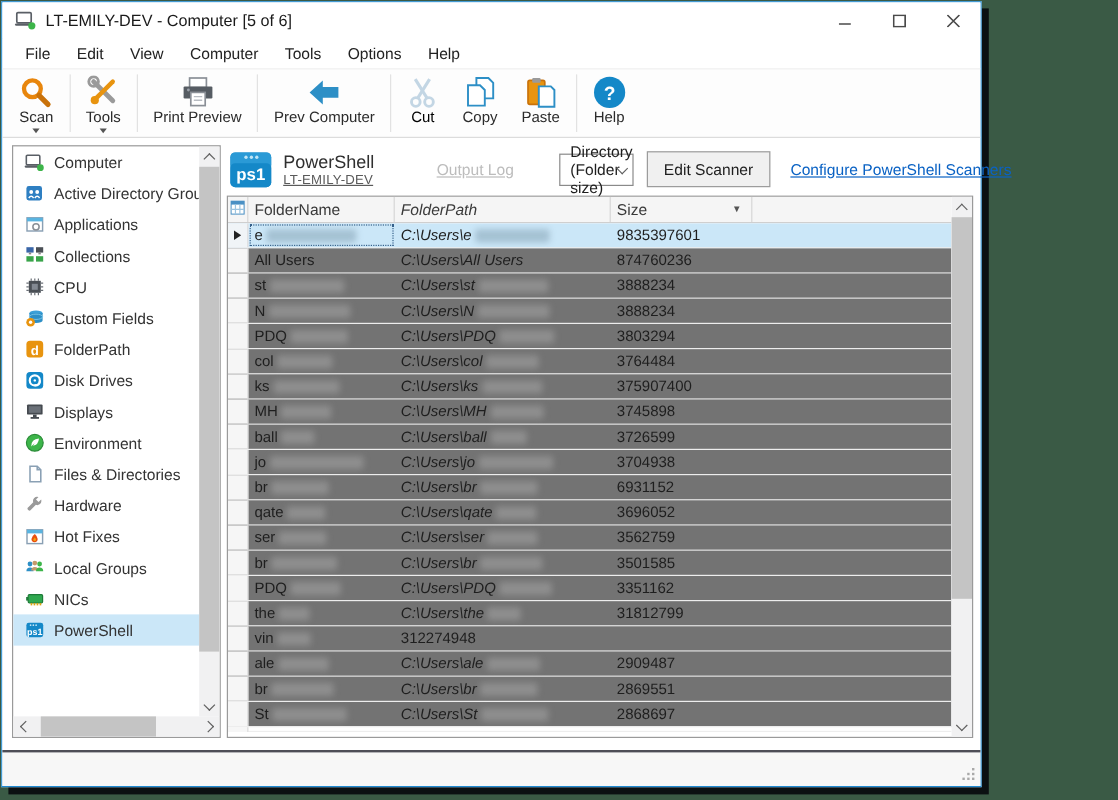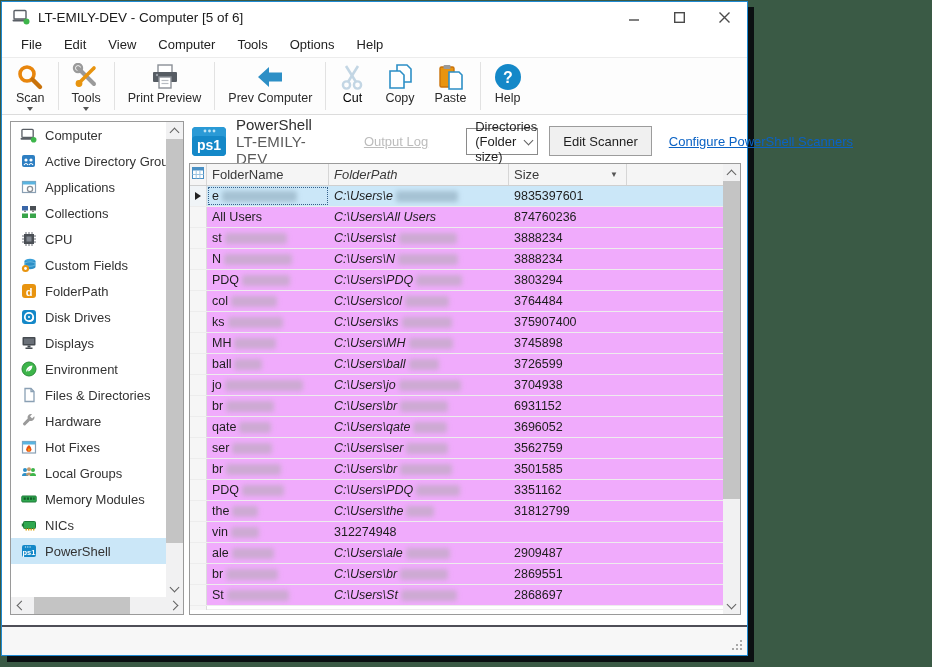--- a/index.html
+++ b/index.html
@@ -1,20 +1,20 @@
 <!DOCTYPE html>
 <html><head>
 <meta charset="utf-8">
 <style>
   * { box-sizing: border-box; margin: 0; padding: 0; }
   html,body { width: 932px; height: 667px; overflow: hidden; }
   body { background: #3a5a45; font-family: "Liberation Sans", sans-serif; position: relative; }
 
   .window {
-    position: absolute; left: 1px; top: 1px; width: 747px; height: 655px;
+    position: absolute; left: 1px; top: 1px; width: 817px; height: 655px;
     background: #fff; border: 1px solid #1f8ad2;
     box-shadow: 6px 6px 0 rgba(8,10,14,0.92);
     display: flex; flex-direction: column;
   }
 
   
   .titlebar { height: 30px; display: flex; align-items: center; padding-left: 10px; background: #fff; flex: 0 0 auto; }
   .titlebar .app-icon { width: 18px; height: 16px; margin-right: 8px; }
   .title-text { font-size: 13.5px; color: #1a1a1a; }
   .win-controls { margin-left: auto; display: flex; align-items: center; height: 100%; }
@@ -59,37 +59,37 @@
   .chev.down { transform: rotate(45deg); margin-bottom: 3px; }
   .chev.left { transform: rotate(135deg); margin-left: 3px; }
   .chev.right { transform: rotate(-45deg); margin-right: 3px; }
 
   
   .main { flex: 1 1 auto; display: flex; flex-direction: column; padding: 6px 6px 10px 5px; min-width: 0; }
   .panel-header { height: 40px; display: flex; align-items: center; flex: 0 0 auto; }
   .ps1-big { width: 36px; height: 31px; margin-left: 2px; flex: 0 0 auto; }
   .ph-titles { margin-left: 9px; width: 96px; }
   .ph-title { font-size: 15px; color: #2f2f2f; line-height: 17px; }
-  .ph-sub { font-size: 15px; color: #5a5a5a; letter-spacing: 0.2px; }
+  .ph-sub { font-size: 11px; color: #5a5a5a; letter-spacing: 0.2px; text-decoration: underline; }
   .output-log { font-size: 13px; color: #bcbcbc; text-decoration: underline; margin-left: 52px; white-space: nowrap; }
   .scanner-select { margin-left: 38px; width: 249px; height: 27px; border: 1px solid #8a8a8a; background: #fff; display: flex; align-items: center; padding-left: 8px; font-size: 13px; color: #1e1e1e; position: relative; }
   .scanner-select .sel-chev { position: absolute; right: 5px; top: 8px; }
   .edit-scanner-btn { margin-left: 11px; height: 30px; padding: 0 13px; background: #f0f0f0; border: 1px solid #9c9c9c; font-size: 13px; color: #1e1e1e; display: flex; align-items: center; white-space: nowrap; font-family: "Liberation Sans", sans-serif; }
   .config-link { margin-left: 17px; font-size: 13px; color: #0a62c4; text-decoration: underline; white-space: nowrap; }
 
   
   .grid { flex: 1 1 auto; border: 1px solid #9a9a9a; display: flex; min-height: 0; margin-top: 2px; }
   .grid-left { flex: 1 1 auto; display: flex; flex-direction: column; min-width: 0; overflow: hidden; }
   .grid-header { height: 22px; display: flex; background: #f5f5f5; border-bottom: 1px solid #cfcfcf; flex: 0 0 auto; }
   .gh-cell { border-right: 1px solid #d6d6d6; display: flex; align-items: center; padding-left: 5px; font-size: 13px; color: #3a3a3a; position: relative; }
   .gh-gutter { width: 17px; padding-left: 2px; }
   .gh-filler { flex: 1 1 auto; border-right: none; }
   .sort-arrow { position: absolute; right: 8px; top: 6px; font-size: 8px; color: #555; }
   .grid-body { flex: 1 1 auto; overflow: hidden; }
-  .grow { height: 21px; display: flex; border-bottom: 1px solid #ededed; background: #f0abfc; }
+  .grow { height: 21px; display: flex; border-bottom: 1px solid #ededed; background: #737373; }
   .grow.selected { background: #cbe7f8; }
   .g-gutter { width: 17px; background: #f6f6f6; border-right: 1px solid #dcdcdc; flex: 0 0 auto; display: flex; align-items: center; justify-content: center; }
   .grow.selected .g-gutter { background: #f0f4f7; }
   .g-cell { display: flex; align-items: center; padding-left: 5px; font-size: 12.5px; color: #1e1e1e; white-space: nowrap; overflow: hidden; }
   .g-name { width: 122px; flex: 0 0 auto; }
   .g-path { width: 180px; flex: 0 0 auto; font-style: italic; }
   .g-size { width: 118px; flex: 0 0 auto; }
   .g-fill { flex: 1 1 auto; }
   .g-name.focus { outline: 1px dotted #35608a; outline-offset: -2px; }
   .sel-tri { width: 0; height: 0; border-top: 4px solid transparent; border-bottom: 4px solid transparent; border-left: 6px solid #222; }
@@ -395,32 +395,20 @@
                   <path d="M5 10.4 a3 3 0 0 1 6 0 Z" fill="#c49a6c"></path>
                   <circle cx="12" cy="5" r="2" fill="#3db54a"></circle>
                   <path d="M9 11 a3 3 0 0 1 6 0 Z" fill="#3db54a"></path>
                 </svg>
               </span>
               <span>Local Groups</span>
             </div>
             <div class="side-item">
               <span class="sicon">
                 <svg width="16" height="16" viewBox="0 0 16 16">
-                  <rect x="0.8" y="5" width="14.4" height="6" rx="0.8" fill="#2fa84f" stroke="#1e7a38" stroke-width="1"></rect>
-                  <rect x="2.6" y="6.4" width="2.2" height="2.4" fill="#135c28"></rect>
-                  <rect x="5.8" y="6.4" width="2.2" height="2.4" fill="#135c28"></rect>
-                  <rect x="9" y="6.4" width="2.2" height="2.4" fill="#135c28"></rect>
-                  <rect x="12.2" y="6.4" width="1.4" height="2.4" fill="#135c28"></rect>
-                </svg>
-              </span>
-              <span>Memory Modules</span>
-            </div>
-            <div class="side-item">
-              <span class="sicon">
-                <svg width="16" height="16" viewBox="0 0 16 16">
                   <rect x="2.5" y="4.5" width="12" height="7" rx="1" fill="#2fa84f" stroke="#1e7a38" stroke-width="1"></rect>
                   <rect x="0.8" y="6.5" width="1.7" height="3" fill="#1e7a38"></rect>
                   <g fill="#d9a514">
                     <rect x="4.5" y="11.5" width="1.4" height="2"></rect>
                     <rect x="7" y="11.5" width="1.4" height="2"></rect>
                     <rect x="9.5" y="11.5" width="1.4" height="2"></rect>
                     <rect x="12" y="11.5" width="1.4" height="2"></rect>
                   </g>
                 </svg>
               </span>
@@ -478,21 +466,21 @@
               <circle cx="18.5" cy="5" r="1.4" fill="#bfe4f5"></circle>
               <circle cx="23" cy="5" r="1.4" fill="#bfe4f5"></circle>
               <text x="18" y="24" font-size="14" font-family="Liberation Sans, sans-serif" font-weight="bold" fill="#fff" text-anchor="middle">ps1</text>
             </svg></span>
         <div class="ph-titles">
           <div class="ph-title">PowerShell</div>
           <div class="ph-sub">LT-EMILY-DEV</div>
         </div>
         <span class="output-log">Output Log</span>
         <div class="scanner-select">
-          <span>Directories (Folder size)</span>
+          <span>Directory (Folder size)</span>
           <span class="sel-chev chev down"></span>
         </div>
         <button class="edit-scanner-btn">Edit Scanner</button>
         <a class="config-link">Configure PowerShell Scanners</a>
       </div>
 
       <div class="grid">
         <div class="grid-left">
           <div class="grid-header">
             <div class="gh-cell gh-gutter">

